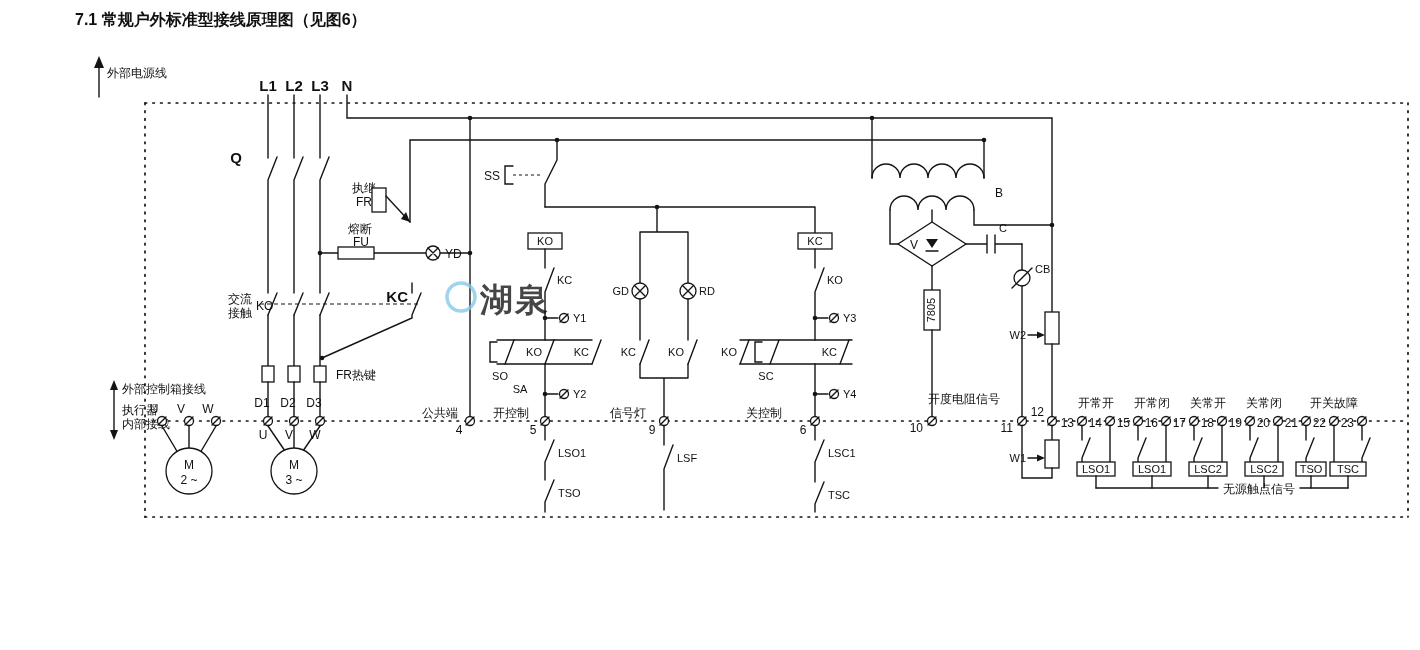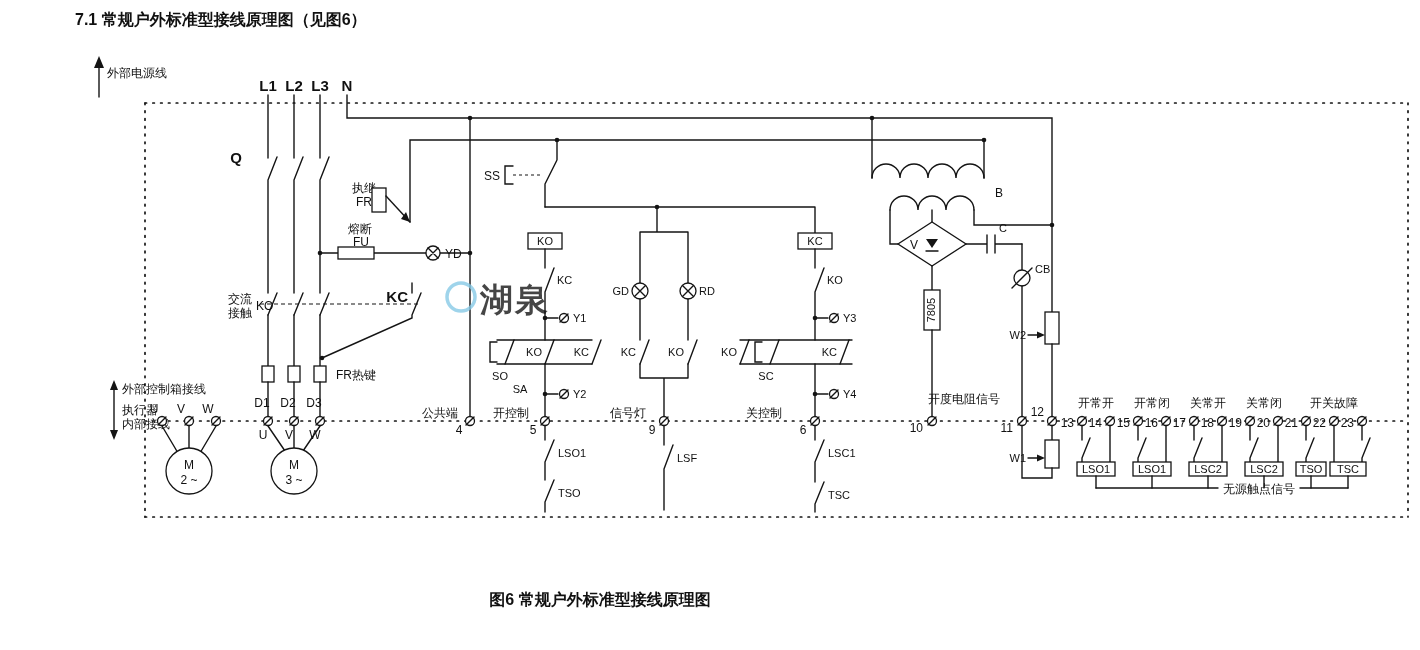--- a/index.html
+++ b/index.html
@@ -368,14 +368,13 @@
       <text class="t mid" x="1259" y="493">无源触点信号</text>
     </g>
 
     <g opacity="0.78">
       <circle cx="461" cy="297" r="14" fill="none" stroke-width="3.5" stroke="#85c9e6"></circle>
       <path d="M453,291 a10,10 0 0 1 15,2" fill="none" stroke="#ffffff" stroke-width="2.5"></path>
       <text x="480" y="311" font-size="33" font-weight="bold" letter-spacing="2" fill="#85c9e6">湖泉</text>
     </g>
   </svg>
 
-  <div id="caption" class="abs">图6 常规户外标准型接线原理图</div>
 </div>
 
 </body></html>

